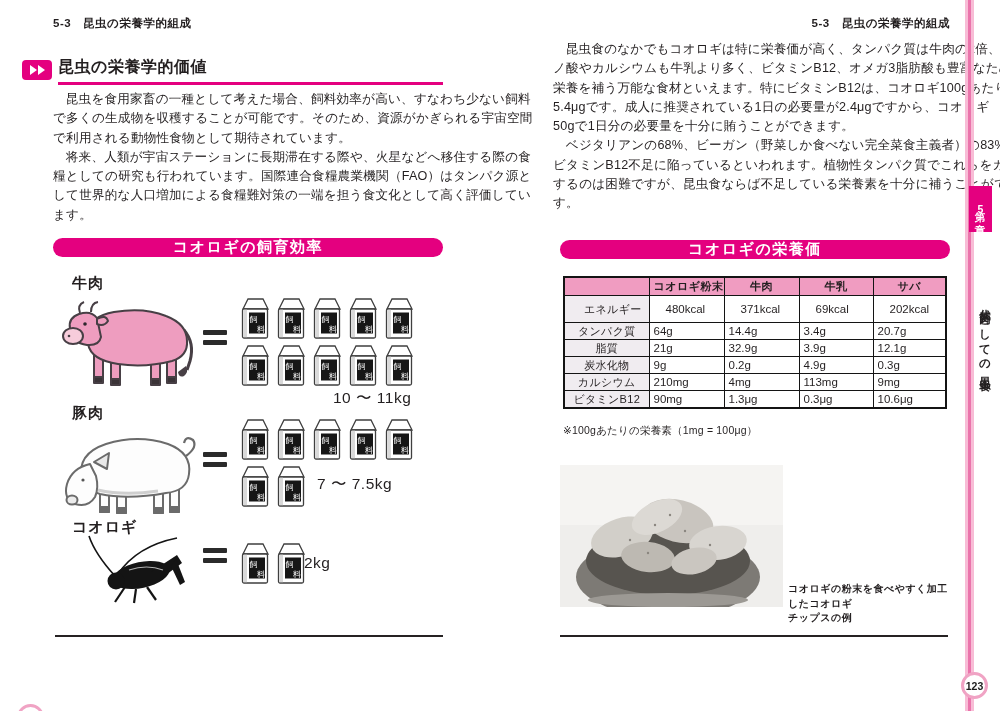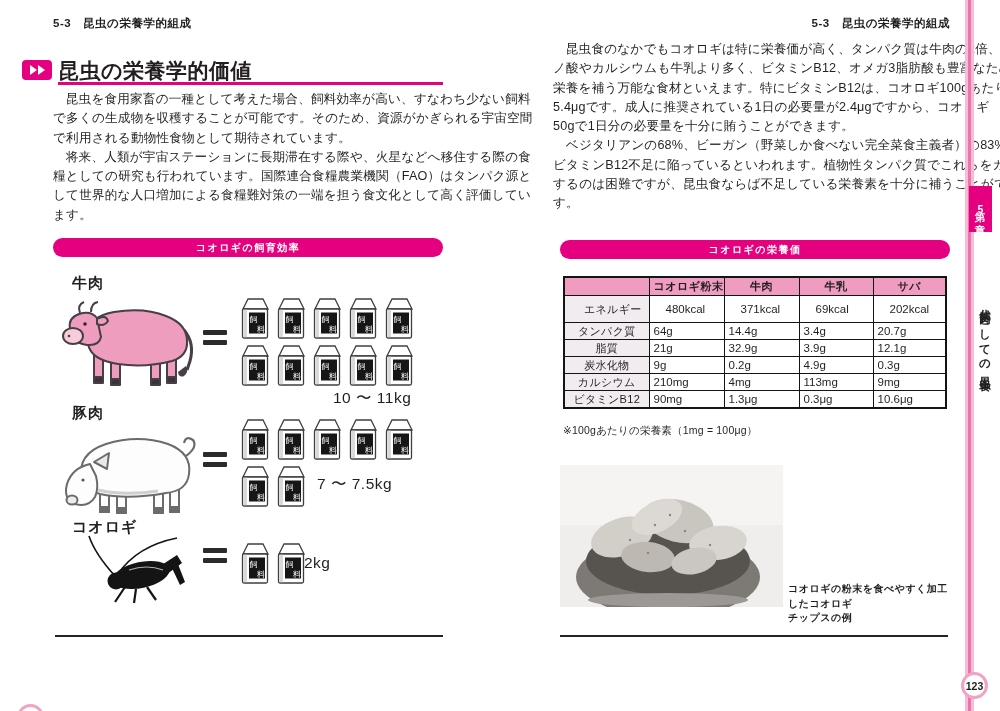--- a/index.html
+++ b/index.html
@@ -12,29 +12,29 @@
   .page{position:absolute;top:0;width:500px;height:703px;}
   #page-left{left:0;}
   #page-right{left:500px;}
 
   .hdr-small{font-size:11.5px;font-weight:bold;letter-spacing:.5px;white-space:nowrap;}
 
   .chev-box{width:30px;height:20px;background:#e4007f;border-radius:4px;
     display:flex;align-items:center;justify-content:center;gap:1px;}
   .chev{width:0;height:0;border-top:5px solid transparent;border-bottom:5px solid transparent;
     border-left:7px solid #fff;}
-  .sec-title{font-size:21px;font-weight:bold;letter-spacing:.5px;white-space:nowrap;}
+  .sec-title{font-size:16px;font-weight:bold;letter-spacing:.5px;white-space:nowrap;}
   .sec-underline{height:2.5px;background:#e4007f;}
 
   .para{width:392px;font-size:12.6px;line-height:19.3px;letter-spacing:.2px;}
   .para div{white-space:nowrap;}
 
   .banner{width:390px;height:19px;background:#e4007f;border-radius:10px;
     display:flex;align-items:center;justify-content:center;
-    color:#fff;font-size:10px;font-weight:bold;letter-spacing:1.5px;white-space:nowrap;}
+    color:#fff;font-size:15px;font-weight:bold;letter-spacing:1.5px;white-space:nowrap;}
 
   .item-label{font-size:15px;font-weight:600;letter-spacing:1px;white-space:nowrap;}
   .amount{font-size:15.5px;letter-spacing:.5px;white-space:nowrap;}
 
   .equals{display:flex;flex-direction:column;gap:5.5px;width:24px;}
   .equals i{display:block;height:4.5px;background:#2b2b2b;border-radius:1px;}
 
   .bag-col{display:flex;flex-direction:column;gap:3px;}
   .bag-row{display:flex;gap:3px;}
   .bag-row svg{display:block;}

